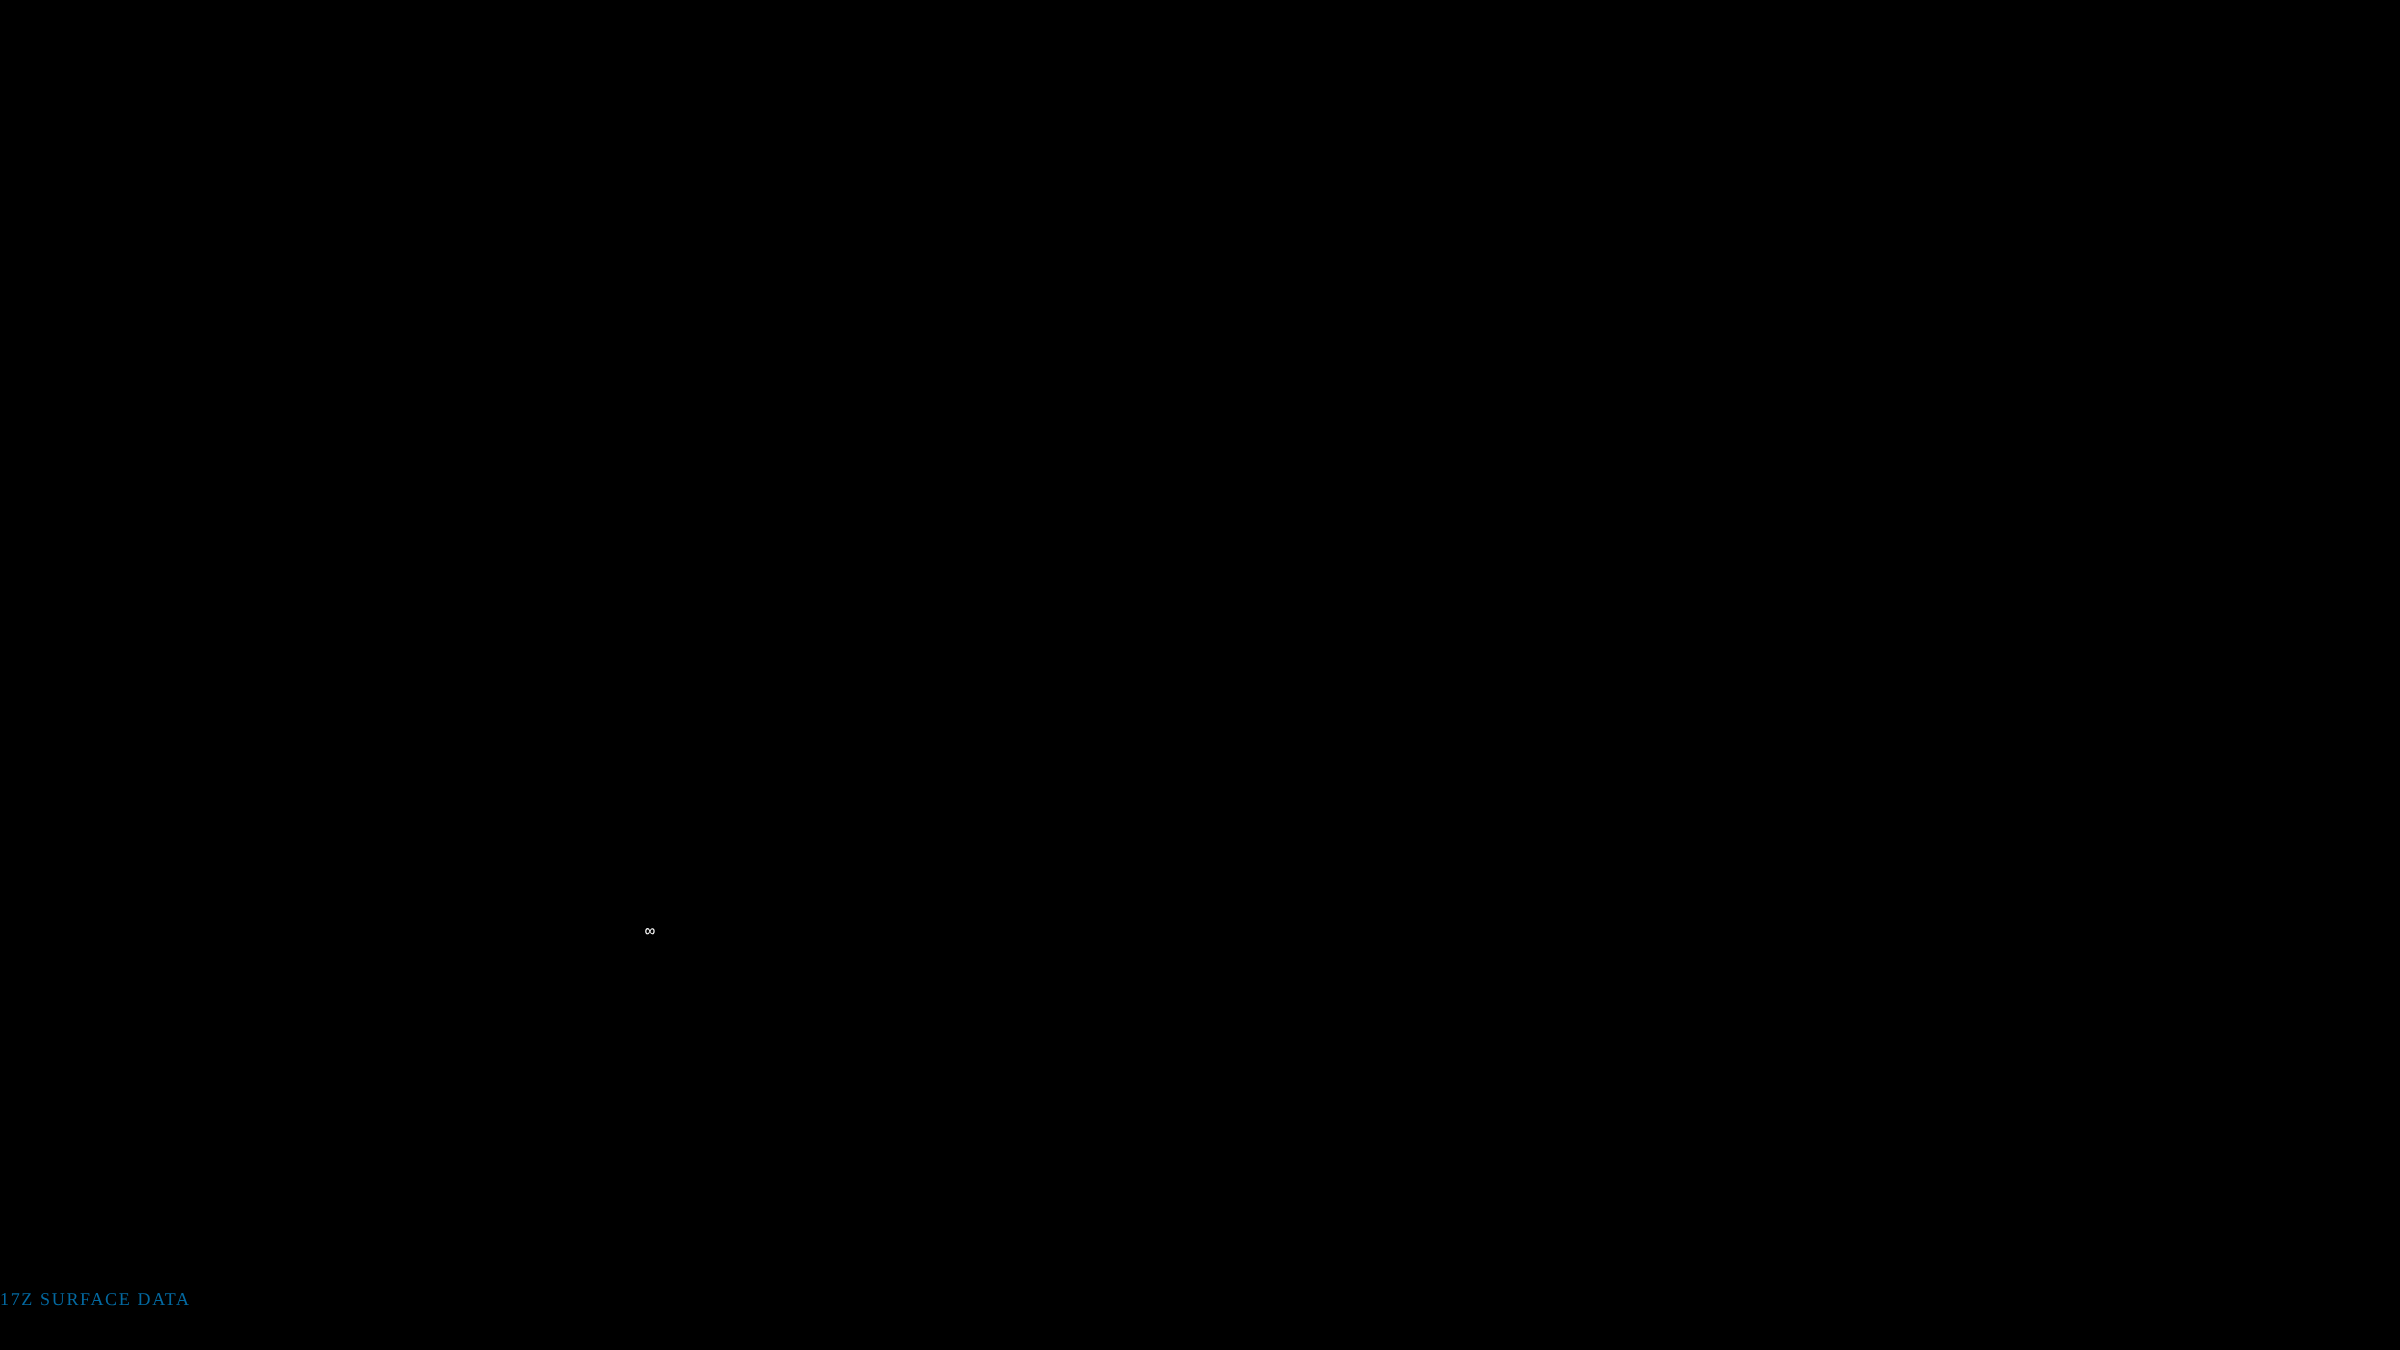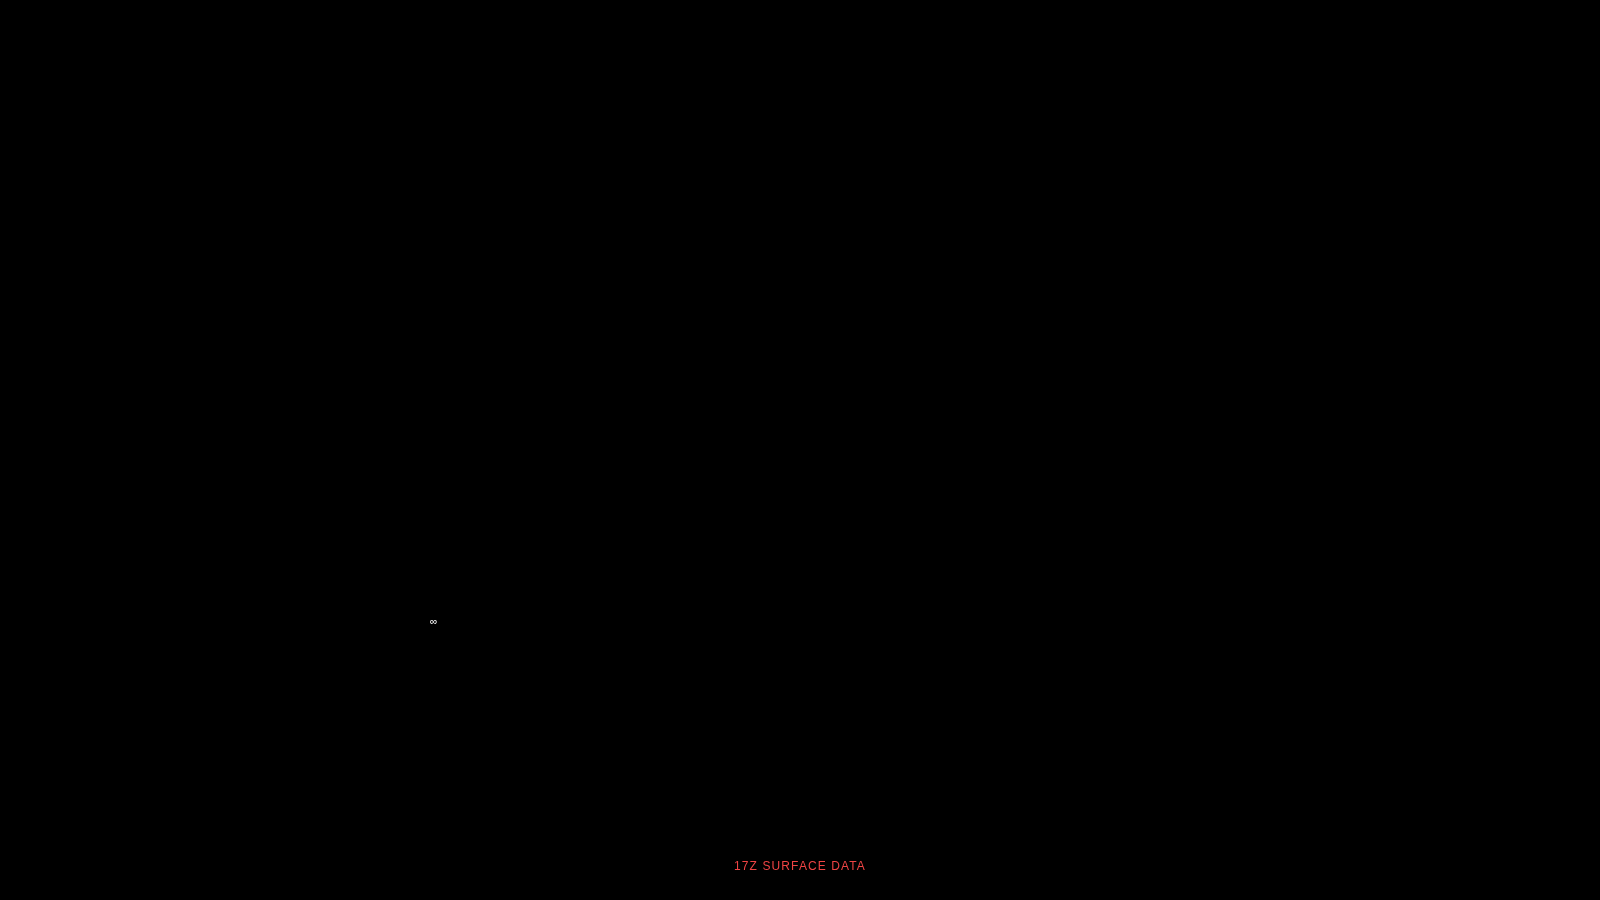--- a/index.html
+++ b/index.html
@@ -29,23 +29,22 @@
     font-family: "Liberation Mono", "DejaVu Sans Mono", monospace;
     font-size: 11px;
     line-height: 11px;
     letter-spacing: 0px;
     white-space: nowrap;
   }
   .caption {
     position: absolute;
     left: 0;
     width: 1600px;
-    text-align: center;
-    color: #ef4444;
-    font-family: Liberation Sans, sans-serif;
+    color: #0369a1;
+    font-family: Liberation Serif, serif;
     font-size: 12px;
     letter-spacing: 1.1px;
     white-space: pre;
   }
 </style>
 </head>
 <body>
 
 <div id="screen">
 

